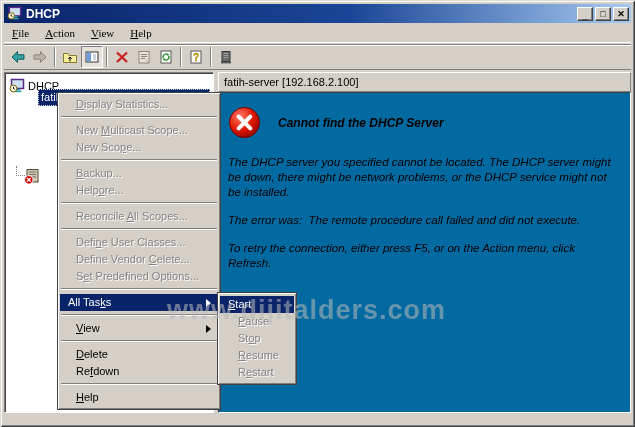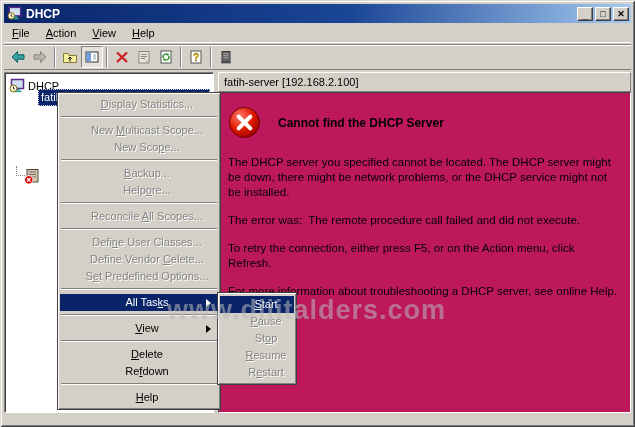--- a/index.html
+++ b/index.html
@@ -23,21 +23,21 @@
     width:16px;height:14px;margin-left:2px;background:#D4D0C8;
     border:1px solid;border-color:#fff #404040 #404040 #fff;
     box-shadow:inset -1px -1px 0 #808080;
     font-size:9px;line-height:12px;text-align:center;font-weight:bold;color:#000;
     padding:0;cursor:default;flex:0 0 auto;
   }
   .tbtn.min span{position:relative;top:2px;}
   
   .menubar{
     position:absolute;left:4px;top:24px;right:4px;height:19px;
-    display:flex;align-items:center;border-bottom:1px solid #fff;
+    display:flex;align-items:center;border-bottom:1px solid #fff;font-family:Liberation Serif, serif;
   }
   .menubar .mb{padding:2px 8px 3px 8px;}
   
   .toolbar{
     position:absolute;left:4px;top:44px;right:4px;height:26px;
     display:flex;align-items:center;padding-left:3px;
     border-top:1px solid #808080;box-shadow:inset 0 1px 0 #fff;
     border-bottom:1px solid #808080;
   }
   .tool{
@@ -67,44 +67,44 @@
     background:#0A246A;color:#fff;border:1px dotted #d8d8d8;
     overflow:hidden;white-space:nowrap;line-height:15px;padding-left:2px;z-index:5;
   }
   .right-pane{position:absolute;left:218px;top:72px;right:4px;bottom:14px;}
   .rp-header{
     height:20px;background:#D4D0C8;
     border:1px solid;border-color:#fff #808080 #808080 #fff;
     line-height:18px;padding-left:5px;
   }
   .rp-content{
-    position:absolute;left:0;top:20px;right:0;bottom:0;background:#be185d;
+    position:absolute;left:0;top:20px;right:0;bottom:0;background:#0369a1;
     border:1px solid;border-color:#404040 #fff #fff #404040;
-    padding:13px 10px 0 9px;overflow:hidden;
+    padding:13px 10px 0 9px;overflow:hidden;font-style:italic;
   }
   .err-head{display:flex;align-items:center;margin-bottom:16px;}
   .err-icon{width:33px;height:33px;flex:0 0 auto;}
   .err-title{font-weight:bold;font-size:12px;margin-left:17px;}
   .rp-content p{
     margin:0 0 13px 0;font-size:11.5px;line-height:15px;max-width:402px;
     white-space:pre-wrap;
   }
   
   .menu{
     position:absolute;background:#D4D0C8;
     border:1px solid #404040;
     box-shadow:inset 1px 1px 0 #fff, inset -1px -1px 0 #808080;
     padding:3px 2px;z-index:10;
   }
   .context-menu{left:57px;top:92px;width:164px;}
   .submenu{left:217px;top:292px;width:80px;z-index:11;}
-  .mi{position:relative;height:17px;line-height:17px;padding-left:16px;white-space:nowrap;text-align:center;}
+  .mi{position:relative;height:17px;line-height:17px;padding-left:16px;white-space:nowrap;}
   .submenu .mi{padding-left:18px;height:17px;line-height:17px;}
   .mi.dis{color:#848484;text-shadow:1px 1px 0 #fff;}
-  .mi.hi{background:#0A246A;color:#fff;text-shadow:none;}
+  .mi.hi{background:#0A246A;color:#fff;text-shadow:none;padding-left:8px;}
   .msep{height:2px;margin:3px 1px 4px 1px;border-top:1px solid #808080;border-bottom:1px solid #fff;}
   .arrow{
     position:absolute;right:7px;top:5px;width:0;height:0;
     border-top:4px solid transparent;border-bottom:4px solid transparent;
     border-left:5px solid #000;
   }
   .mi.hi .arrow{border-left-color:#fff;}
   .u{text-decoration:underline;}
   
   .watermark{
@@ -241,21 +241,20 @@
             </radialGradient>
           </defs>
           <circle cx="17" cy="17" r="15.5" fill="url(#rg)" stroke="#6e0000"></circle>
           <path d="M11 11 23 23M23 11 11 23" stroke="#fff" stroke-width="4.2" stroke-linecap="round"></path>
         </svg>
         <span class="err-title">Cannot find the DHCP Server</span>
       </div>
       <p>The DHCP server you specified cannot be located. The DHCP server might be down, there might be network problems, or the DHCP service might not be installed.</p>
       <p>The error was:  The remote procedure call failed and did not execute.</p>
       <p>To retry the connection, either press F5, or on the Action menu, click Refresh.</p>
-      <p>For more information about troubleshooting a DHCP server, see online Help.</p>
     </div>
   </div>
 
   <div class="menu context-menu">
     <div class="mi dis"><span></span><span class="u">D</span><span>isplay Statistics...</span></div>
     <div class="msep"></div>
     <div class="mi dis"><span>New </span><span class="u">M</span><span>ulticast Scope...</span></div>
     <div class="mi dis"><span>New Sco</span><span class="u">p</span><span>e...</span></div>
     <div class="msep"></div>
     <div class="mi dis"><span></span><span class="u">B</span><span>ackup...</span></div>

